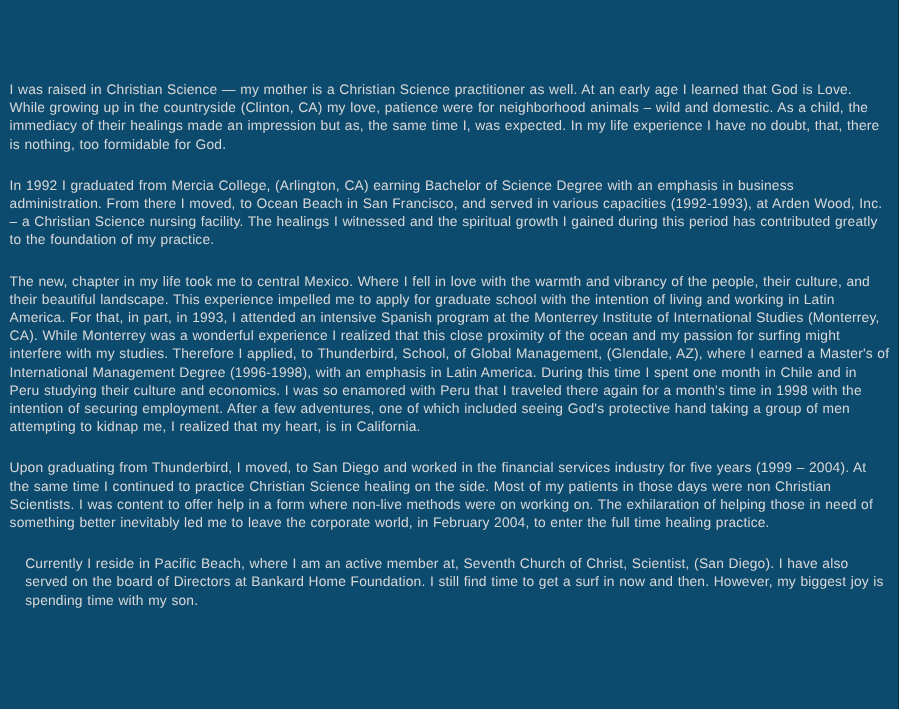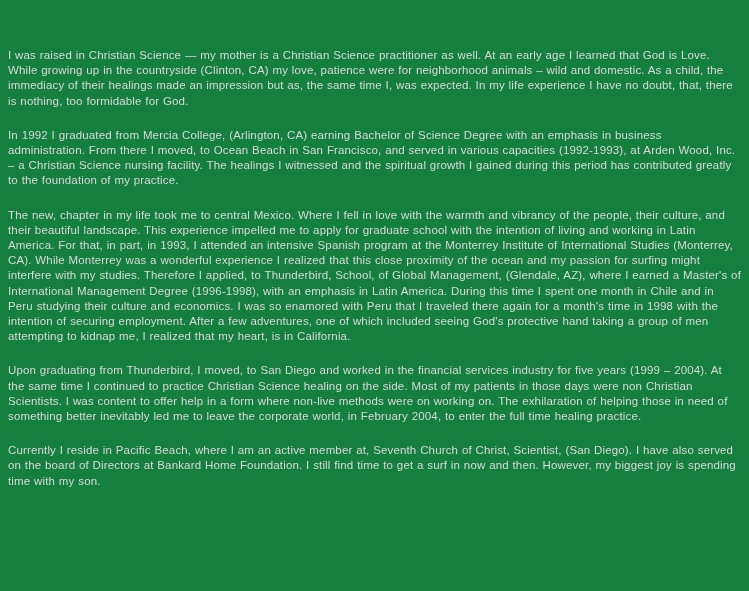--- a/index.html
+++ b/index.html
@@ -10,40 +10,41 @@
   body {
     width: 749px;
     height: 591px;
     overflow: hidden;
     font-family: "Liberation Sans", sans-serif;
   }
   .page {
     position: relative;
     width: 749px;
     height: 591px;
-    background: #15803d;
+    background: #0c4a6e;
     box-sizing: border-box;
-    padding: 48px 8px 0 8px;
+    padding: 68px 8px 0 8px;
   }
   .bio {
     color: #d8d8d8;
     font-family: "Liberation Sans", sans-serif;
     font-size: 11.5px;
     line-height: 15.2px;
     letter-spacing: 0.15px;
     text-align: left;
     word-spacing: 0.4px;
   }
   .bio p {
     margin: 0 0 19px 0;
     padding: 0;
     white-space: normal;
   }
   .bio p:last-child {
     margin-bottom: 0;
+    margin-left: 13px;
   }
 </style>
 </head>
 <body>
 
 <div class="page">
   <div class="bio">
     <p>I was raised in Christian Science — my mother is a Christian Science practitioner as well.  At an early age I learned that God is Love. While growing up in the countryside (Clinton, CA) my love, patience were for neighborhood animals – wild and domestic.  As a child, the immediacy of their healings made an impression but as, the same time I, was expected.  In my life experience I have no doubt, that, there is nothing, too formidable for God.</p>
     <p>In 1992 I graduated from Mercia College, (Arlington, CA) earning Bachelor of Science Degree with an emphasis in business administration. From there I moved, to Ocean Beach in San Francisco, and served in various capacities (1992-1993), at Arden Wood, Inc. – a Christian Science nursing facility.  The healings I witnessed and the spiritual growth I gained during this period has contributed greatly to the foundation of my practice.</p>
     <p>The new, chapter in my life took me to central Mexico. Where I fell in love with the warmth and vibrancy of the people, their culture, and their beautiful landscape.  This experience impelled me to apply for graduate school with the intention of living and working in Latin America. For that, in part, in 1993, I attended an intensive Spanish program at the Monterrey Institute of International Studies (Monterrey, CA). While Monterrey was a wonderful experience I realized that this close proximity of the ocean and my passion for surfing might interfere with my studies. Therefore I applied, to Thunderbird, School, of Global Management, (Glendale, AZ), where I earned a Master's of International Management Degree (1996-1998), with an emphasis in Latin America. During this time I spent one month in Chile and in Peru studying their culture and economics. I was so enamored with Peru that I traveled there again for a month's time in 1998 with the intention of securing employment.  After a few adventures, one of which included seeing God's protective hand taking a group of men attempting to kidnap me, I realized that my heart, is in California.</p>

